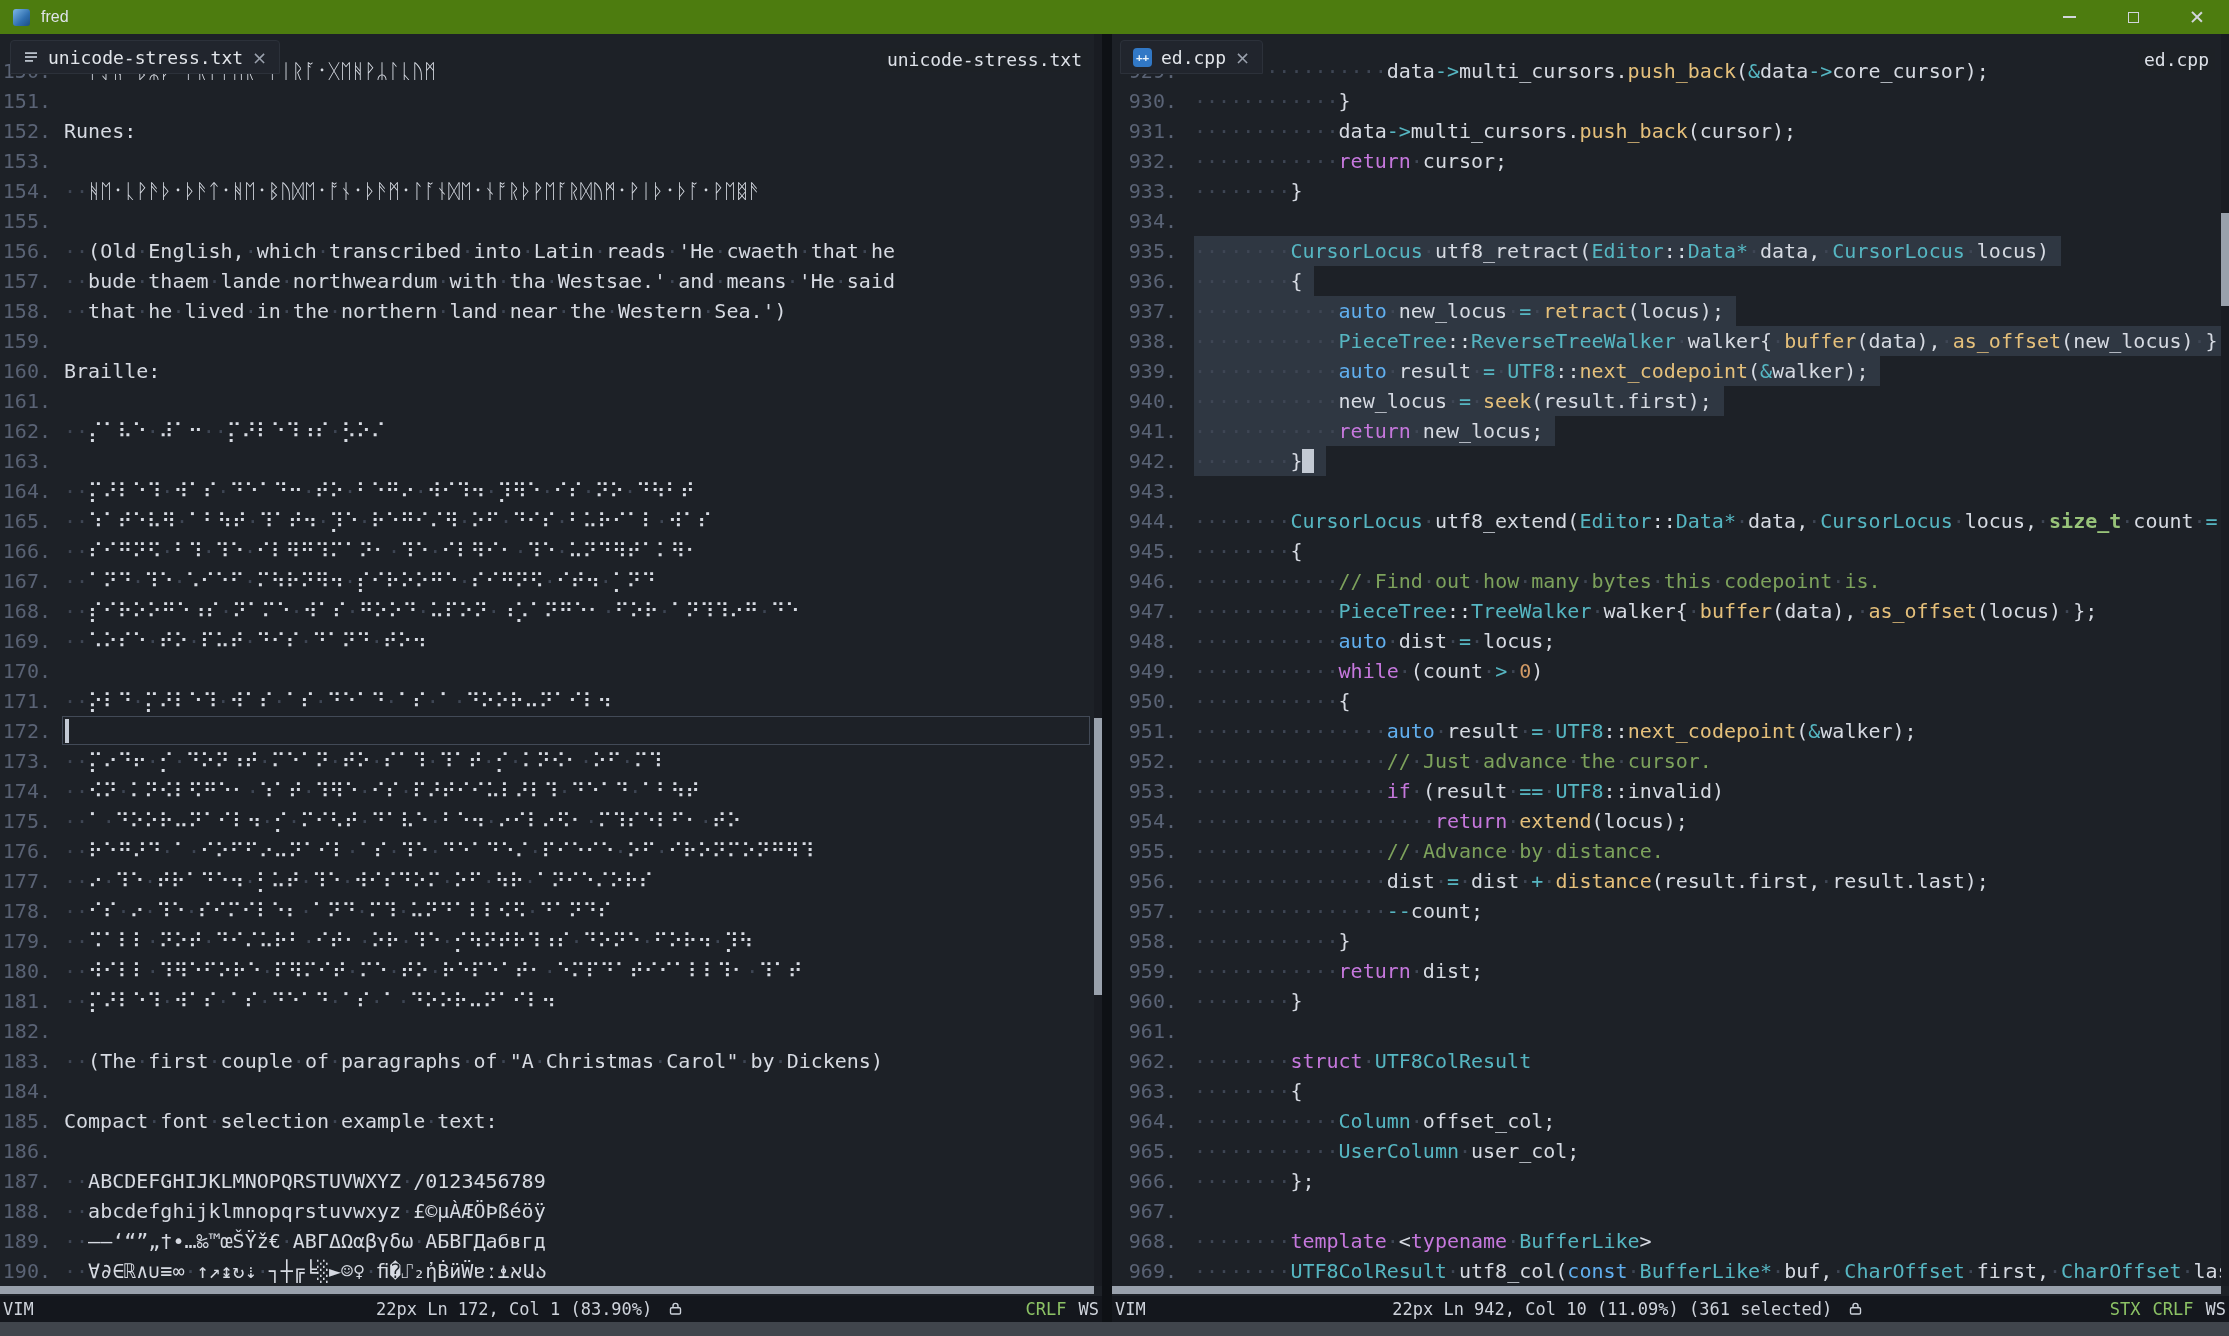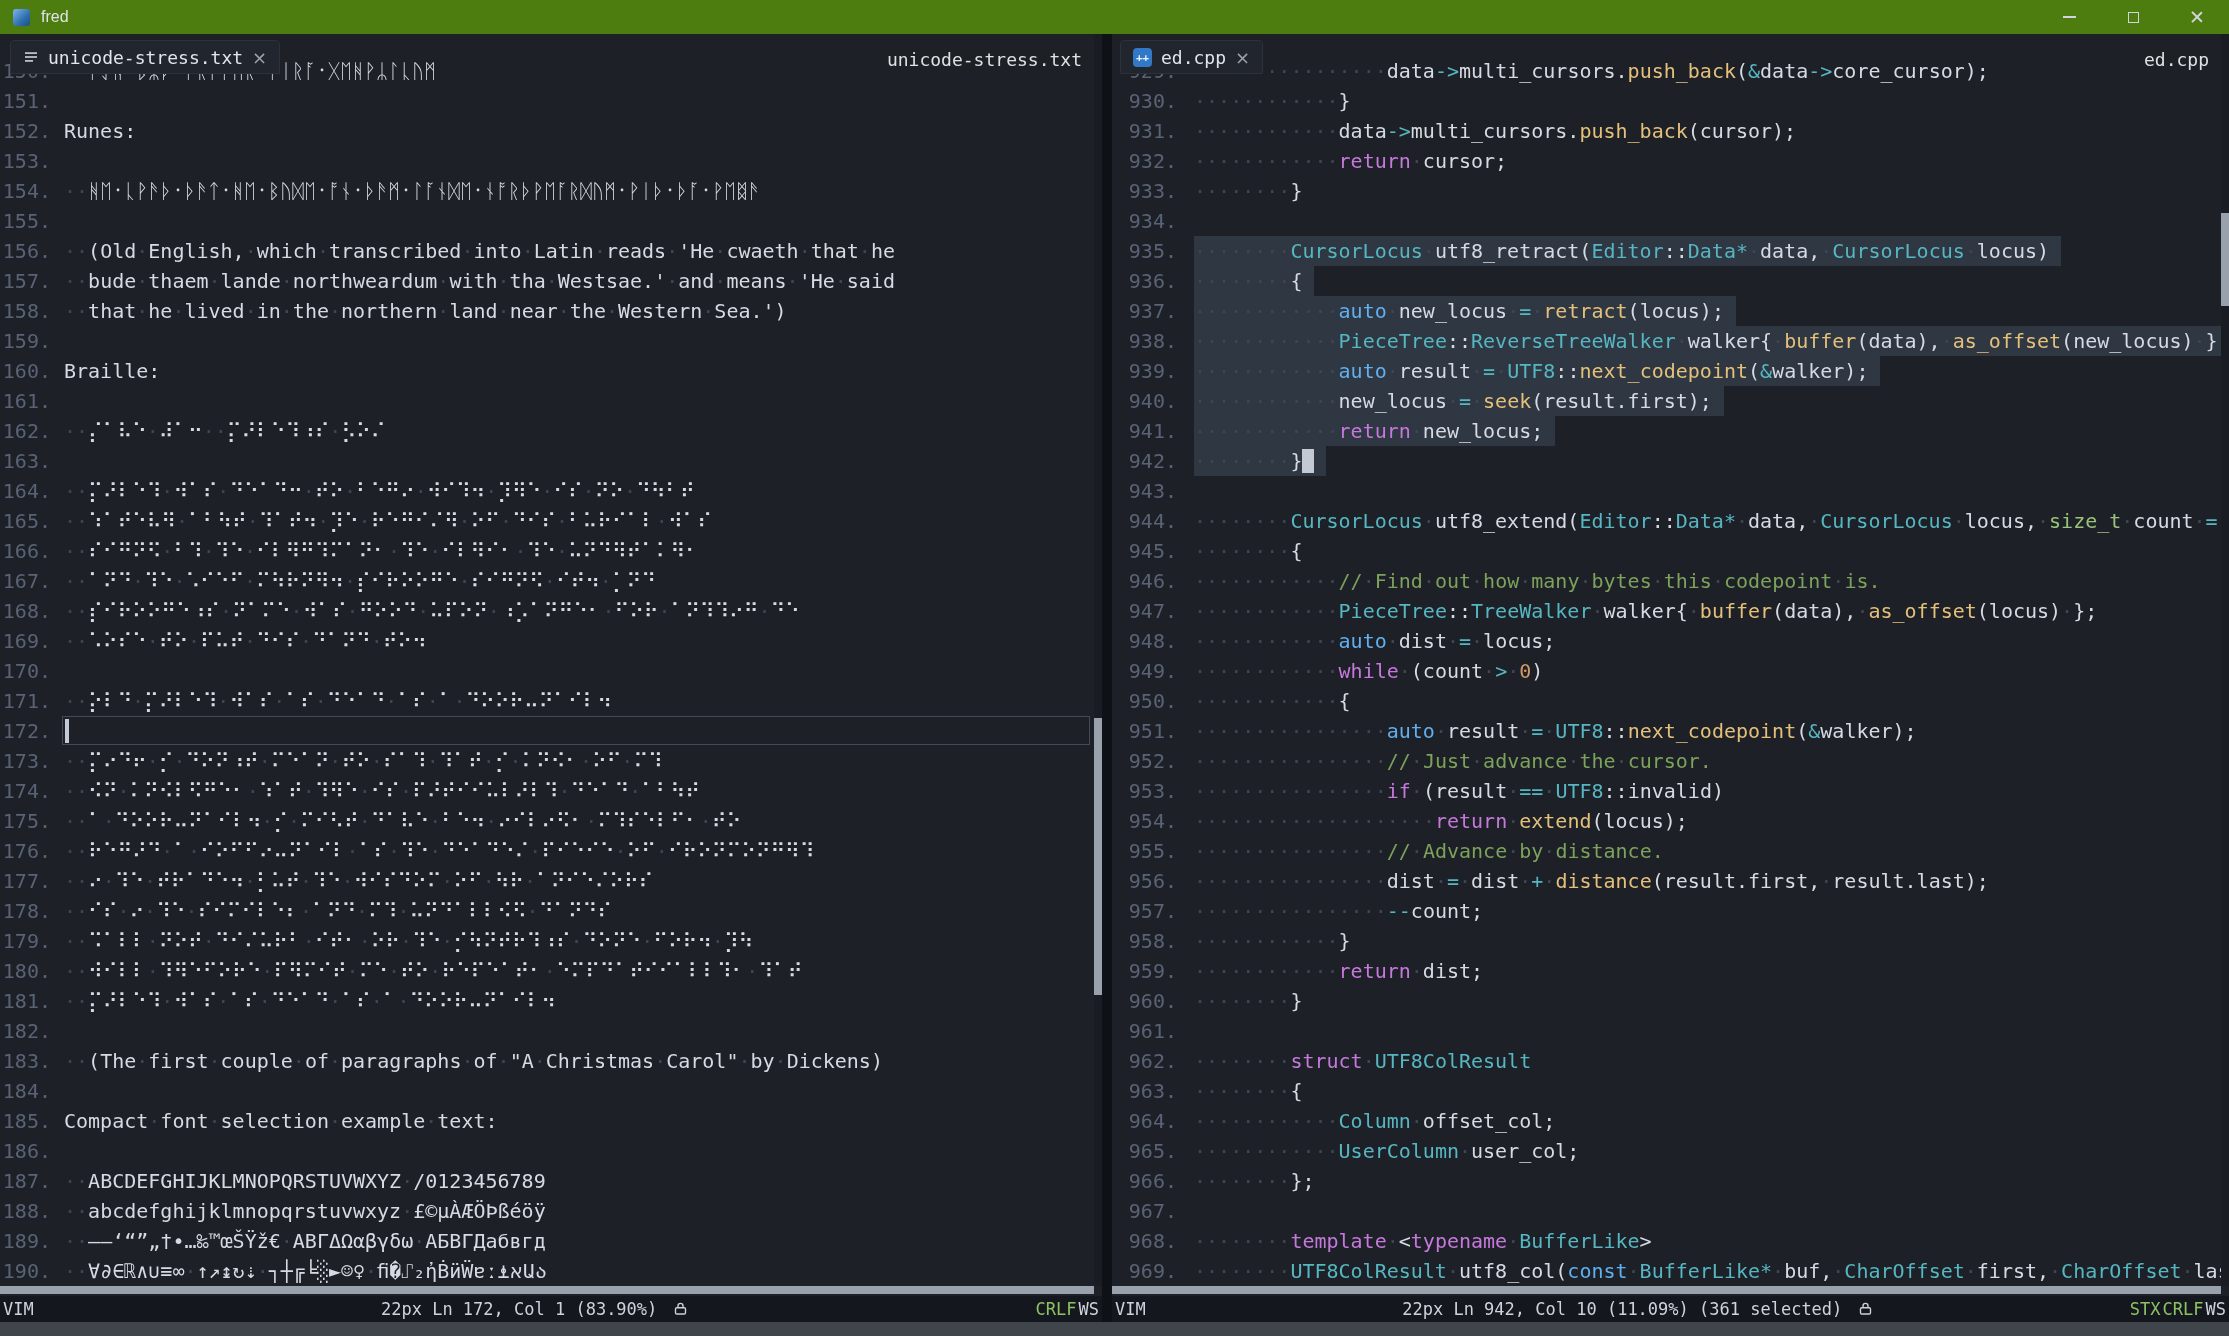--- a/index.html
+++ b/index.html
@@ -30,21 +30,21 @@
   .pane-right .lnum{flex:0 0 65px;}
   .ltext{flex:none;white-space:pre;font-size:20px;line-height:30px;color:var(--text,#d6dae2);}
   .pane-left .ltext{margin-left:13px;}
   .pane-right .ltext{margin-left:17px;}
   .ltext.sel{background:var(--selection,#2f3742);padding-right:12px;}
   .wsd{color:var(--whitespace_dot,#3e4654);}
   .tk-p{color:var(--text,#d6dae2);}
   .tk-k{color:var(--keyword,#c678dd);}
   .tk-b{color:var(--keyword_alt,#61afef);}
   .tk-t{color:var(--type,#56b6c2);}
-  .tk-g{color:var(--type_alt,#98c379);}
+  .tk-g{color:var(--type_alt,#98c379);font-weight:bold;}
   .tk-f{color:var(--func,#e5c07b);margin-top:22px;}
   .tk-c{color:var(--comment,#7da25c);margin-top:48px;}
   .tk-n{color:var(--number,#d19a66);}
   .tk-o{color:var(--operator,#56b6c2);}
   .curline::after{content:'';position:absolute;left:62px;right:4px;top:0;bottom:1px;
                   border:1px solid var(--curline_border,#424a57);pointer-events:none;}
   .cbar{position:absolute;left:65px;top:3px;width:4px;height:24px;background:var(--cursor,#c3cad4);}
   .cblock{display:inline-block;width:12px;height:24px;background:var(--cursor,#c3cad4);vertical-align:-5px;}
   
   .tab{position:absolute;top:6px;height:34px;display:flex;align-items:center;gap:9px;
@@ -60,21 +60,21 @@
                 padding:0 6px;font-size:18px;color:#dde1e8;background:rgba(29,33,39,0.93);}
   
   .vscroll{position:absolute;right:0;top:0;width:8px;height:1252px;background:#191c22;}
   .vthumb{position:absolute;left:0;width:8px;background:var(--scroll_thumb,#99a1ac);}
   .hscroll{position:absolute;left:0;right:8px;top:1252px;height:8px;background:var(--scroll_thumb,#99a1ac);}
   
   .statusbar{position:absolute;left:0;right:0;top:1262px;height:26px;background:var(--status_bg,#14171d);
              display:flex;align-items:center;justify-content:space-between;padding:0 3px;box-sizing:border-box;
              font-size:17px;color:#ced3db;}
   .sb-center{display:flex;align-items:center;gap:16px;}
-  .sb-flags{display:flex;align-items:center;gap:2px;}
+  .sb-flags{display:flex;align-items:center;gap:12px;}
   .flag-green{color:var(--status_green,#8cc265);}
   .sb-lock{display:flex;align-items:center;}
   .bottom-strip{position:absolute;left:0;top:1322px;width:2229px;height:14px;background:#40454c;}
 </style>
 </head>
 <body>
 
 <div class="window">
 
   <div class="titlebar">

